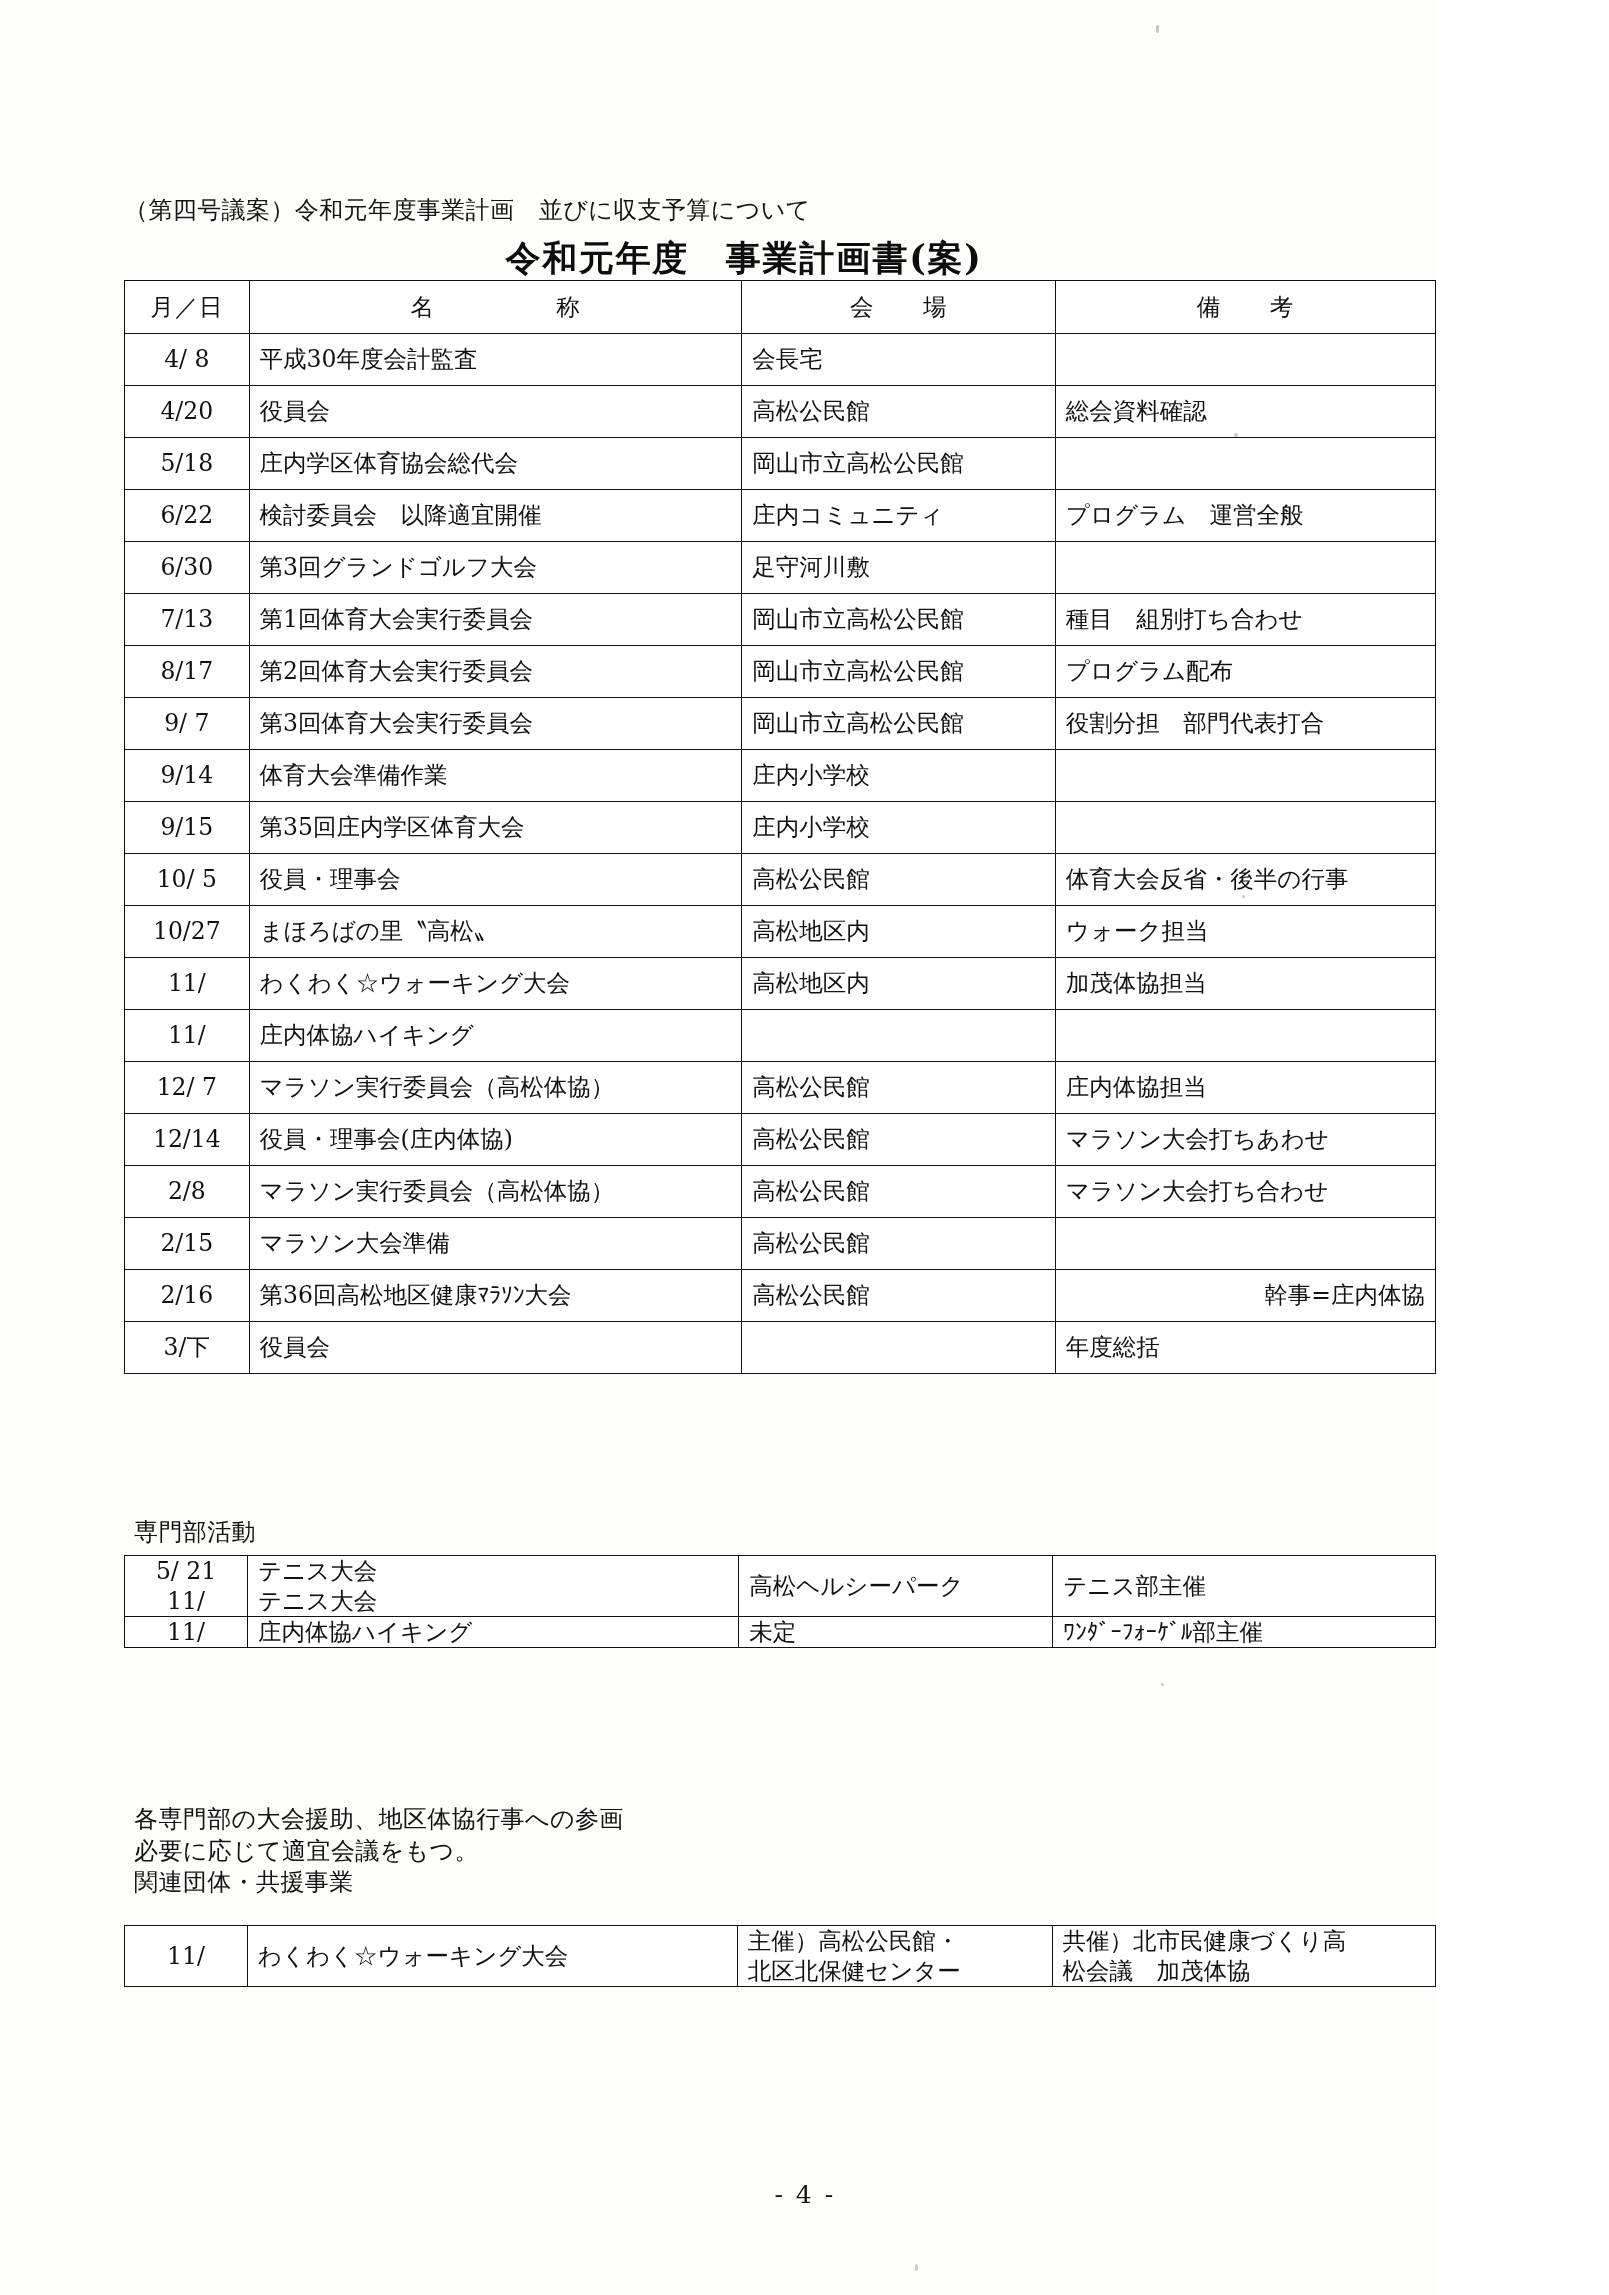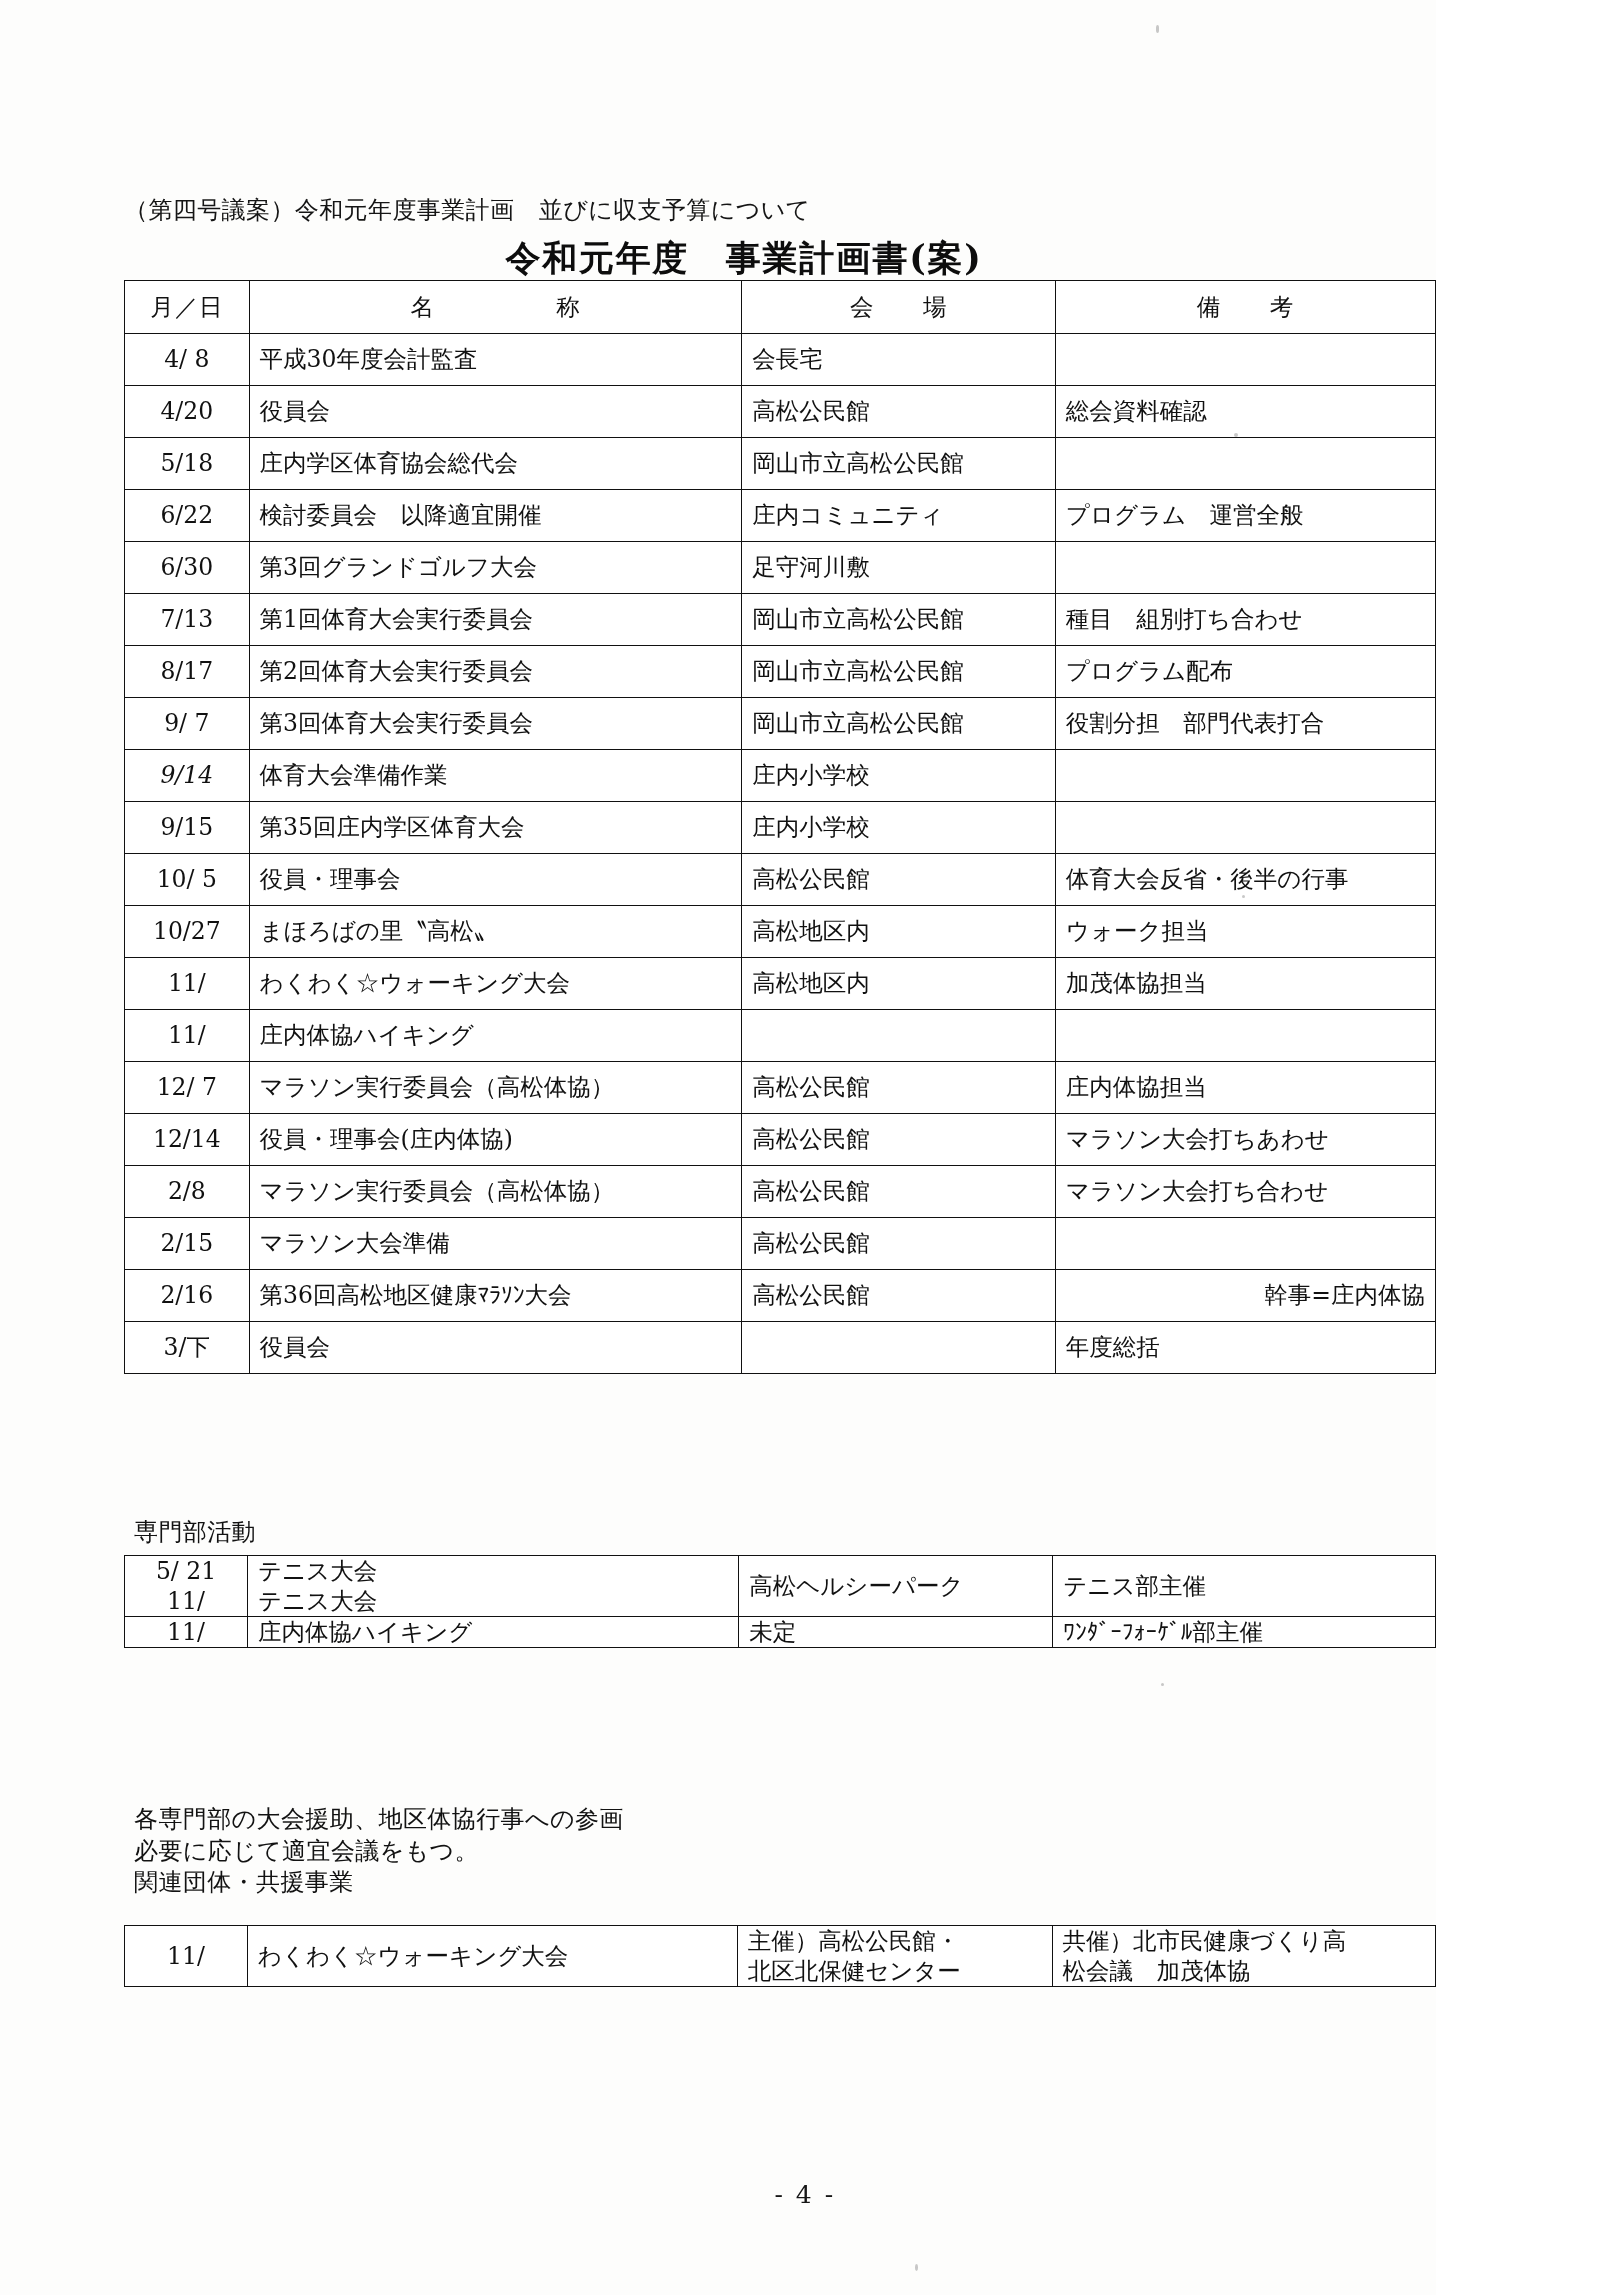--- a/index.html
+++ b/index.html
@@ -205,21 +205,21 @@
           <td class="col-venue" style="height: 51px;">岡山市立高松公民館</td>
           <td class="col-remark" style="height: 51px;">プログラム配布</td>
         </tr>
         <tr>
           <td class="col-date" style="height: 51px;">9/ 7</td>
           <td class="col-name" style="height: 51px;">第3回体育大会実行委員会</td>
           <td class="col-venue" style="height: 51px;">岡山市立高松公民館</td>
           <td class="col-remark" style="height: 51px;">役割分担　部門代表打合</td>
         </tr>
         <tr>
-          <td class="col-date" style="height: 51px; font-style: italic;">9/14</td>
+          <td class="col-date" style="height: 51px;">9/14</td>
           <td class="col-name" style="height: 51px;">体育大会準備作業</td>
           <td class="col-venue" style="height: 51px;">庄内小学校</td>
           <td class="col-remark" style="height: 51px;"></td>
         </tr>
         <tr>
           <td class="col-date" style="height: 51px;">9/15</td>
           <td class="col-name" style="height: 51px;">第35回庄内学区体育大会</td>
           <td class="col-venue" style="height: 51px;">庄内小学校</td>
           <td class="col-remark" style="height: 51px;"></td>
         </tr>

